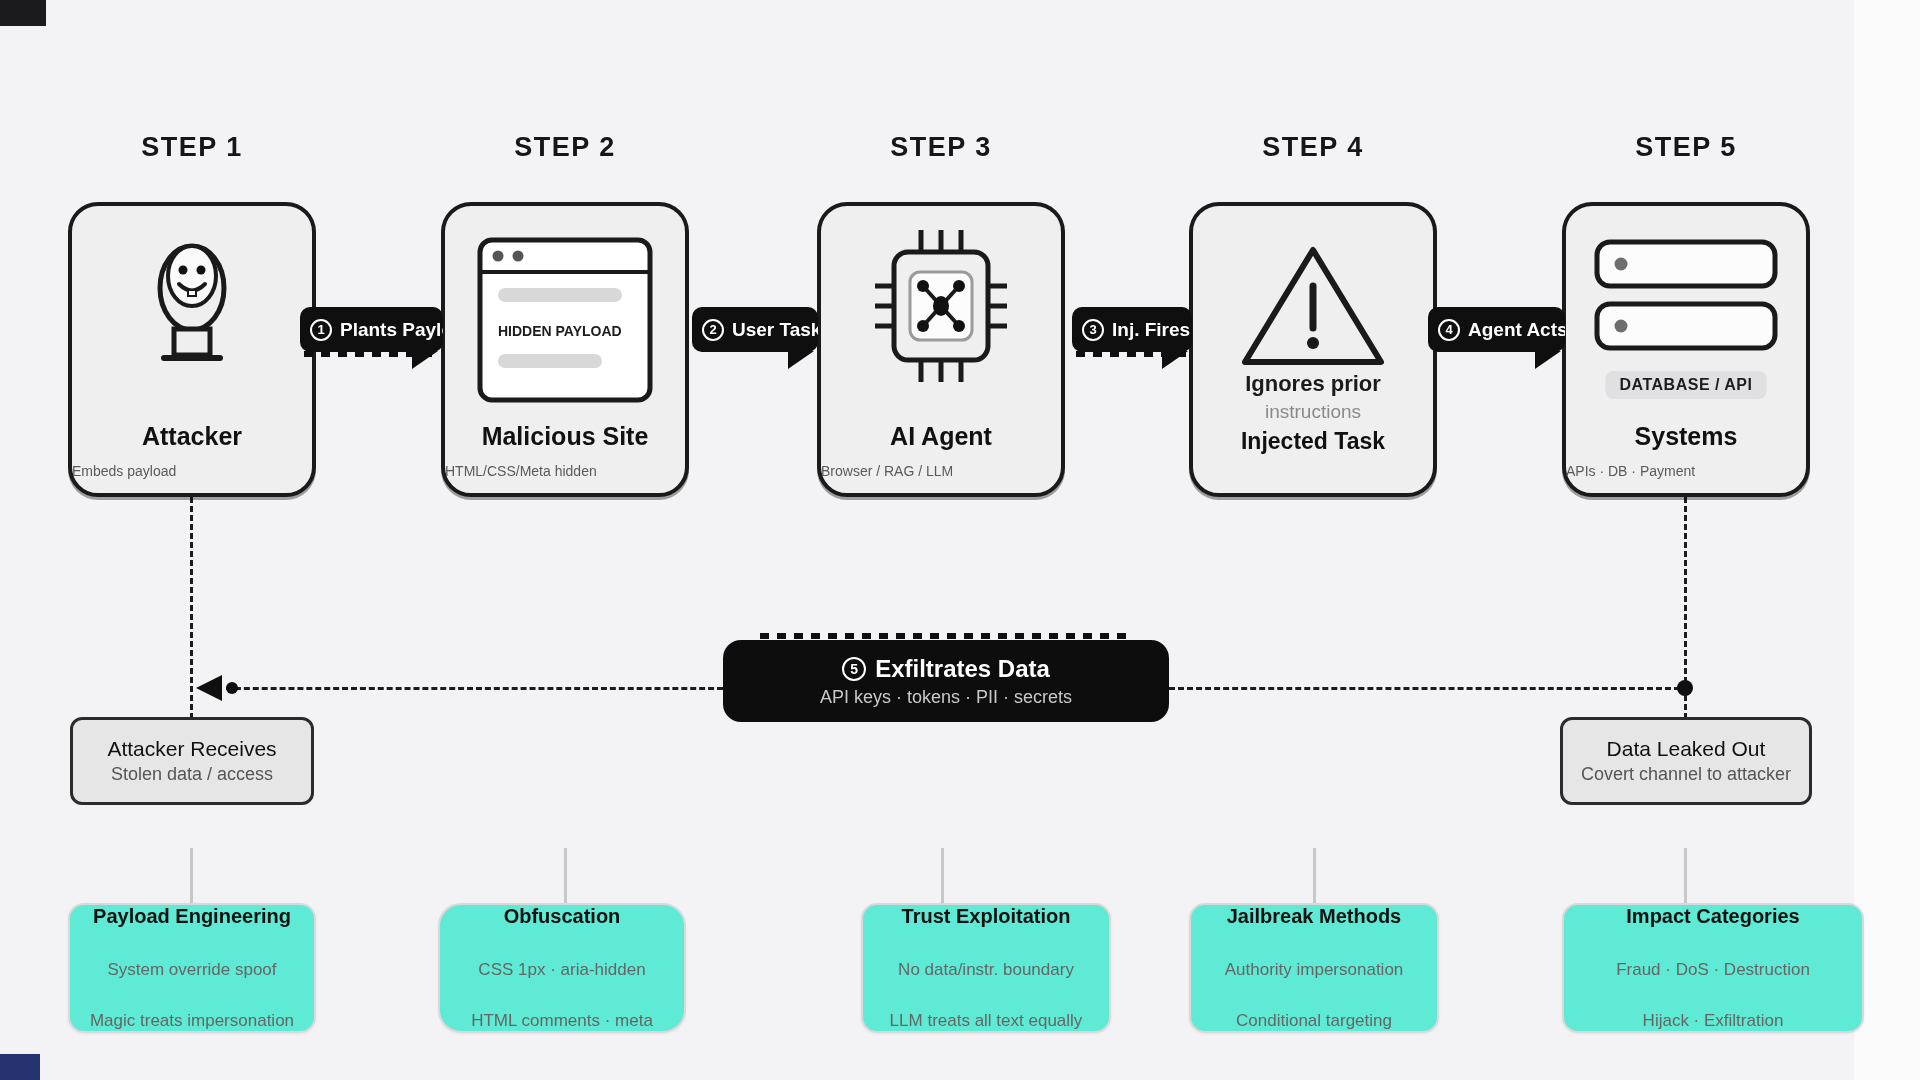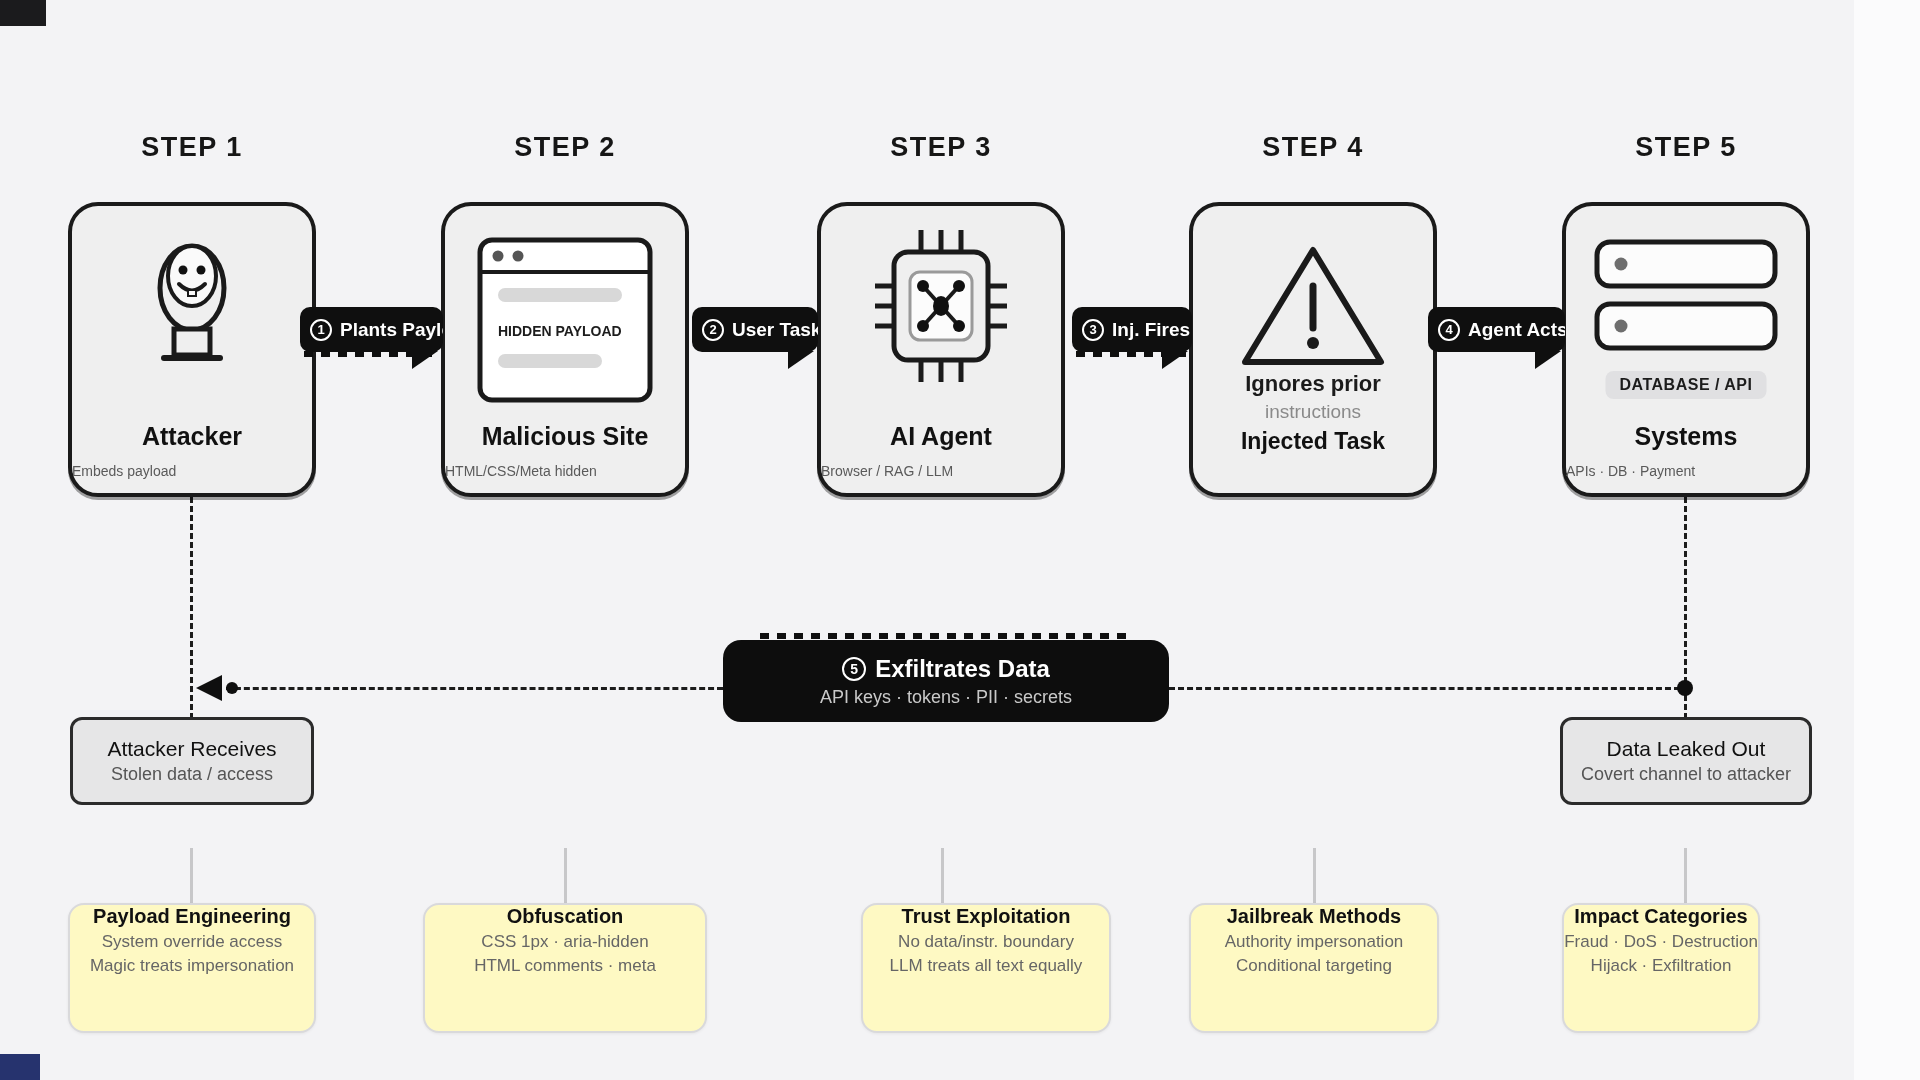--- a/index.html
+++ b/index.html
@@ -82,23 +82,23 @@
   }
   .outcome-title{font-size:21px;font-weight:400;color:#111;}
   .outcome-sub{font-size:18px;color:#555;}
 
   
   .stub{position:absolute;top:848px;width:3px;height:55px;background:#c7c7c9;z-index:1;}
 
   
   .tech{
     position:absolute;top:903px;height:130px;box-sizing:border-box;
-    background:#fef9c3;border:2px solid #d9d9db;border-radius:16px;z-index:2;
+    background:#5eead4;border:2px solid #d9d9db;border-radius:16px;z-index:2;
     box-shadow:0 1px 3px rgba(0,0,0,.06);
-    display:flex;flex-direction:column;align-items:center;justify-content:flex-start;gap:4px;
+    display:flex;flex-direction:column;align-items:center;justify-content:space-between;gap:16px;
     text-align:center;
   }
   .tech-title{font-size:20px;font-weight:700;color:#111;}
   .tech-line{font-size:17px;color:#666;}
 
   svg{display:block;}
 </style>
 </head>
 <body>
 
@@ -262,36 +262,36 @@
   </div>
 
   <div class="stub" style="left:190px;"></div>
   <div class="stub" style="left:564px;"></div>
   <div class="stub" style="left:941px;"></div>
   <div class="stub" style="left:1313px;"></div>
   <div class="stub" style="left:1684px;"></div>
 
   <div class="tech" style="left:68px;width:248px;">
     <div class="tech-title">Payload Engineering</div>
-    <div class="tech-line">System override access</div>
+    <div class="tech-line">System override spoof</div>
     <div class="tech-line">Magic treats impersonation</div>
   </div>
-  <div class="tech" style="left:423px;width:284px;">
+  <div class="tech" style="left:438px;width:248px;border-radius:23px;">
     <div class="tech-title">Obfuscation</div>
     <div class="tech-line">CSS 1px · aria-hidden</div>
     <div class="tech-line">HTML comments · meta</div>
   </div>
   <div class="tech" style="left:817px;width:250px;margin-left:44px;">
     <div class="tech-title">Trust Exploitation</div>
     <div class="tech-line">No data/instr. boundary</div>
     <div class="tech-line">LLM treats all text equally</div>
   </div>
   <div class="tech" style="left:1189px;width:250px;">
     <div class="tech-title">Jailbreak Methods</div>
     <div class="tech-line">Authority impersonation</div>
     <div class="tech-line">Conditional targeting</div>
   </div>
-  <div class="tech" style="left:1562px;width:198px;">
+  <div class="tech" style="left:1562px;width:302px;">
     <div class="tech-title">Impact Categories</div>
     <div class="tech-line">Fraud · DoS · Destruction</div>
     <div class="tech-line">Hijack · Exfiltration</div>
   </div>
 </div>
 
 </body></html>

